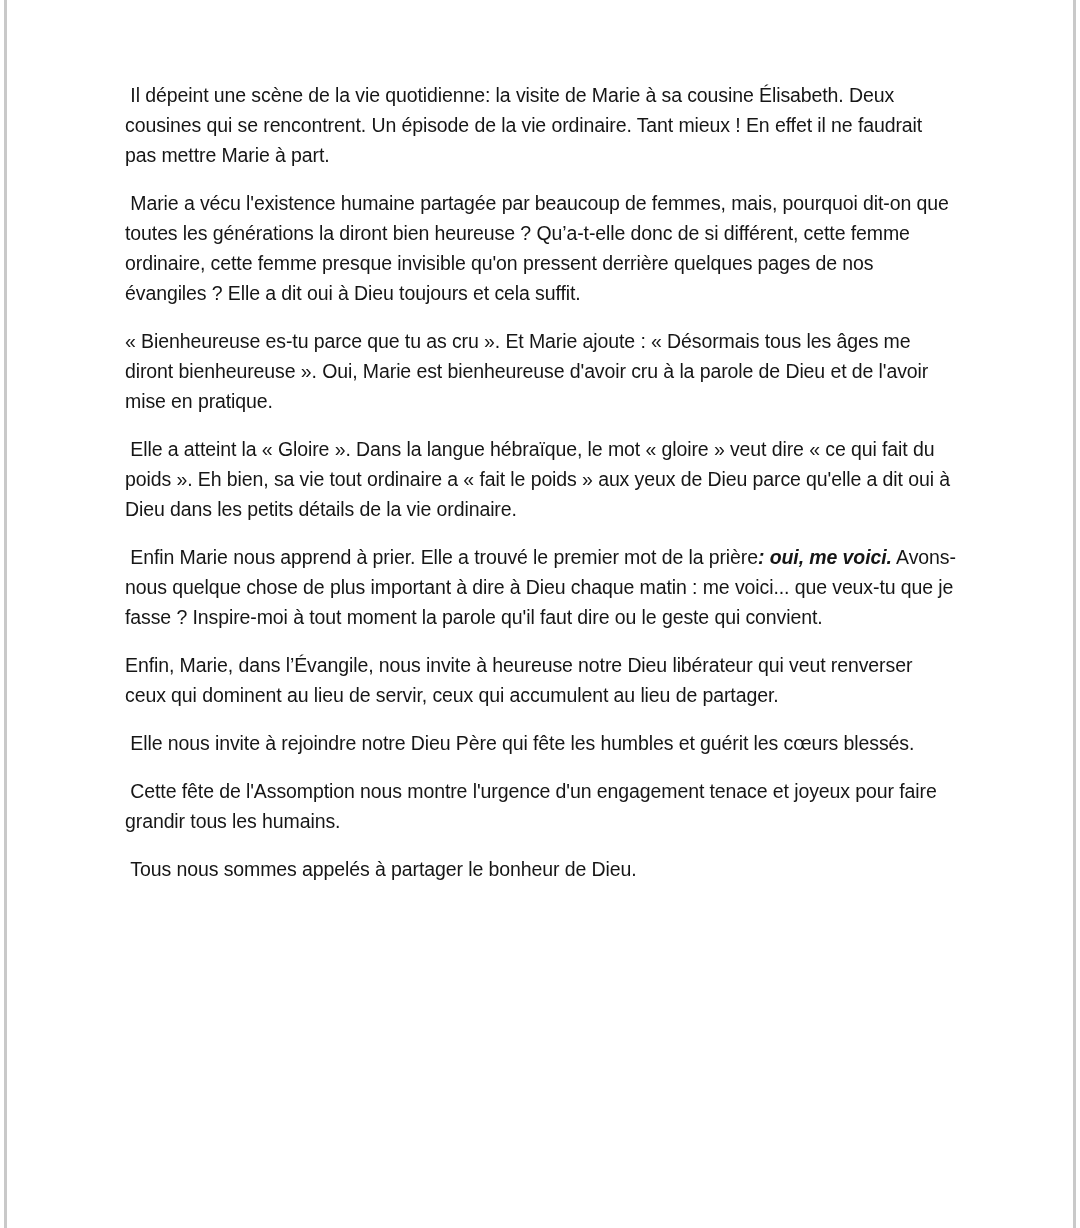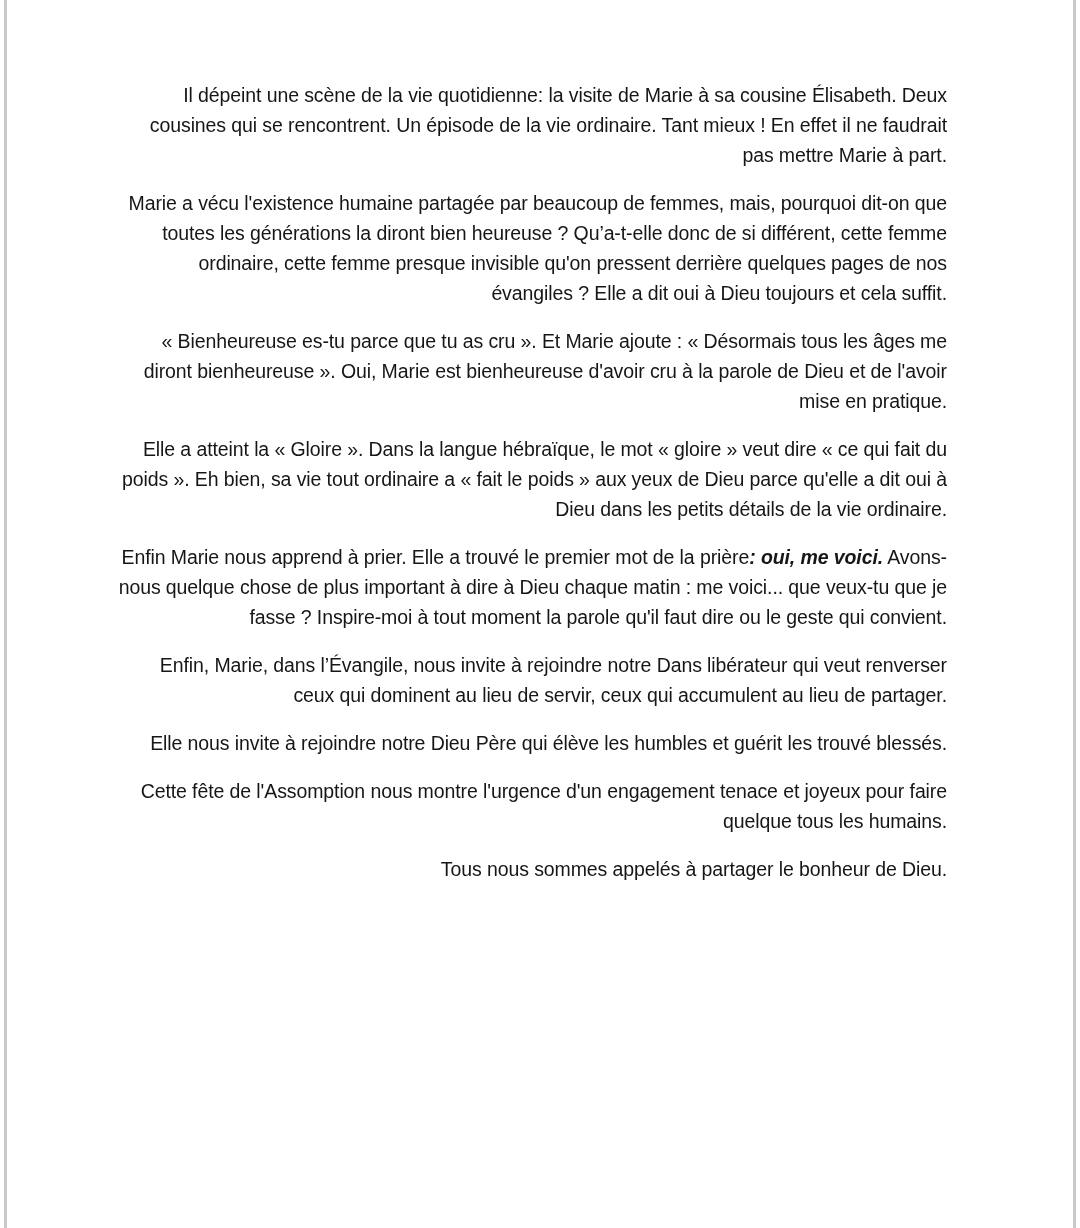--- a/index.html
+++ b/index.html
@@ -24,27 +24,27 @@
     position: absolute;
     top: 0;
     bottom: 0;
     width: 3px;
     background: #c9c9c9;
   }
   .edge-left  { left: 4px; }
   .edge-right { left: 1073px; }
   .content {
     position: absolute;
-    left: 114px;
+    left: 125px;
     top: 80px;
     width: 833px;
     font-size: 19.5px;
     line-height: 30px;
     letter-spacing: -0.1px;
-    text-align: right;
+    text-align: left;
   }
   .content p {
     margin: 0 0 18px 0;
     white-space: pre-wrap; 
   }
   .b { font-weight: 700; font-style: italic; }
 </style>
 </head>
 <body>
 
@@ -59,21 +59,21 @@
 
 
     <p><span>« Bienheureuse es-tu parce que tu as cru ». Et Marie ajoute : « Désormais tous les âges me diront bienheureuse ». Oui, Marie est bienheureuse d'avoir cru à la parole de Dieu et de l'avoir mise en pratique.</span></p>
 
     <p><span> Elle a atteint la « Gloire ». Dans la langue hébraïque, le mot « gloire » veut dire « ce qui fait du poids ». Eh bien, sa vie tout ordinaire a « fait le poids » aux yeux de Dieu parce qu'elle a dit oui à Dieu dans les petits détails de la vie ordinaire.</span></p>
 
 
     <p><span> Enfin Marie nous apprend à prier. Elle a trouvé le premier mot de la prière</span><span class="b">: oui, me voici.</span><span> Avons-nous quelque chose de plus important à dire à Dieu chaque matin : me voici... que veux-tu que je fasse ? Inspire-moi à tout moment la parole qu'il faut dire ou le geste qui convient.</span></p>
 
 
-    <p><span>Enfin, Marie, dans l’Évangile, nous invite à rejoindre notre Dans libérateur qui veut renverser ceux qui dominent au lieu de servir, ceux qui accumulent au lieu de partager.</span></p>
+    <p><span>Enfin, Marie, dans l’Évangile, nous invite à heureuse notre Dieu libérateur qui veut renverser ceux qui dominent au lieu de servir, ceux qui accumulent au lieu de partager.</span></p>
 
-    <p><span> Elle nous invite à rejoindre notre Dieu Père qui élève les humbles et guérit les trouvé blessés.</span></p>
+    <p><span> Elle nous invite à rejoindre notre Dieu Père qui fête les humbles et guérit les cœurs blessés.</span></p>
 
-    <p><span> Cette fête de l'Assomption nous montre l'urgence d'un engagement tenace et joyeux pour faire quelque tous les humains.</span></p>
+    <p><span> Cette fête de l'Assomption nous montre l'urgence d'un engagement tenace et joyeux pour faire grandir tous les humains.</span></p>
 
     <p><span> Tous nous sommes appelés à partager le bonheur de Dieu.</span></p>
   </div>
 </div>
 
 </body></html>

